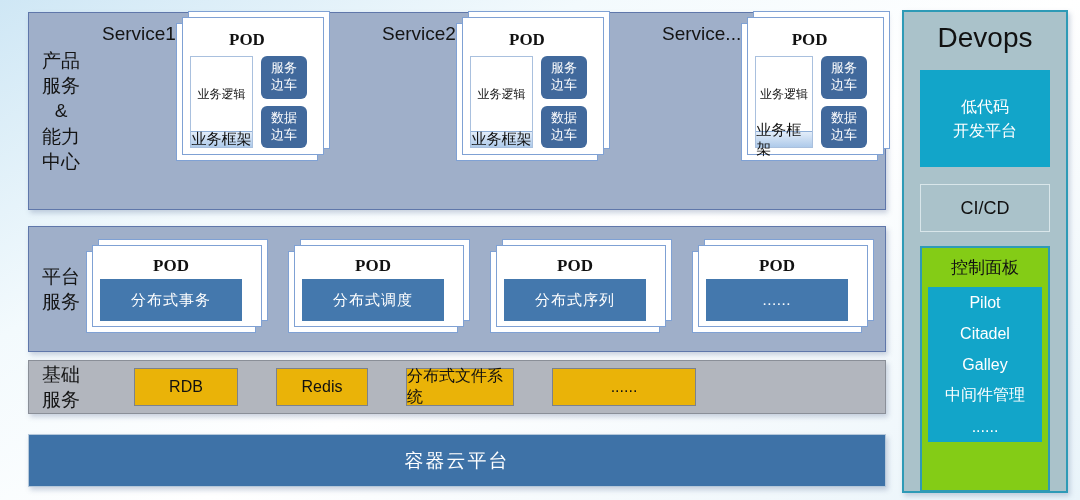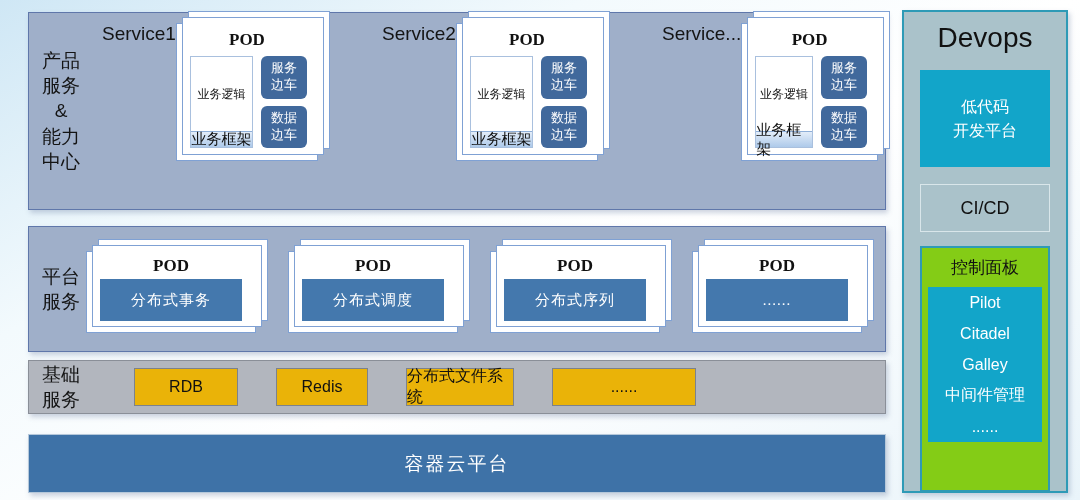--- a/index.html
+++ b/index.html
@@ -80,21 +80,21 @@
     display:flex; align-items:center; justify-content:center; font-size:16px; color:#111;
   }
   .infra-box:nth-child(1){ width:104px; }
   .infra-box:nth-child(2){ width:92px; }
   .infra-box:nth-child(3){ width:108px; }
   .infra-box:nth-child(4){ width:144px; }
   .infra-box:nth-child(5){ width:90px; }
 
   
   .platform-bar {
-    position:absolute; left:28px; top:434px; width:858px; height:59px;
+    position:absolute; left:28px; top:434px; width:858px; height:53px;
     background:#3e72a7; border:1px solid #b5c8da; color:#fff;
     display:flex; align-items:center; justify-content:center;
     font-size:19px; font-weight:500; letter-spacing:2px;
     box-shadow:2px 3px 5px rgba(90,110,150,0.30);
   }
 
   
   .devops {
     position:absolute; left:902px; top:10px; width:166px; height:483px;
     background:#aac2ca; border:2px solid #2e9ab6; padding:8px 16px 0;

